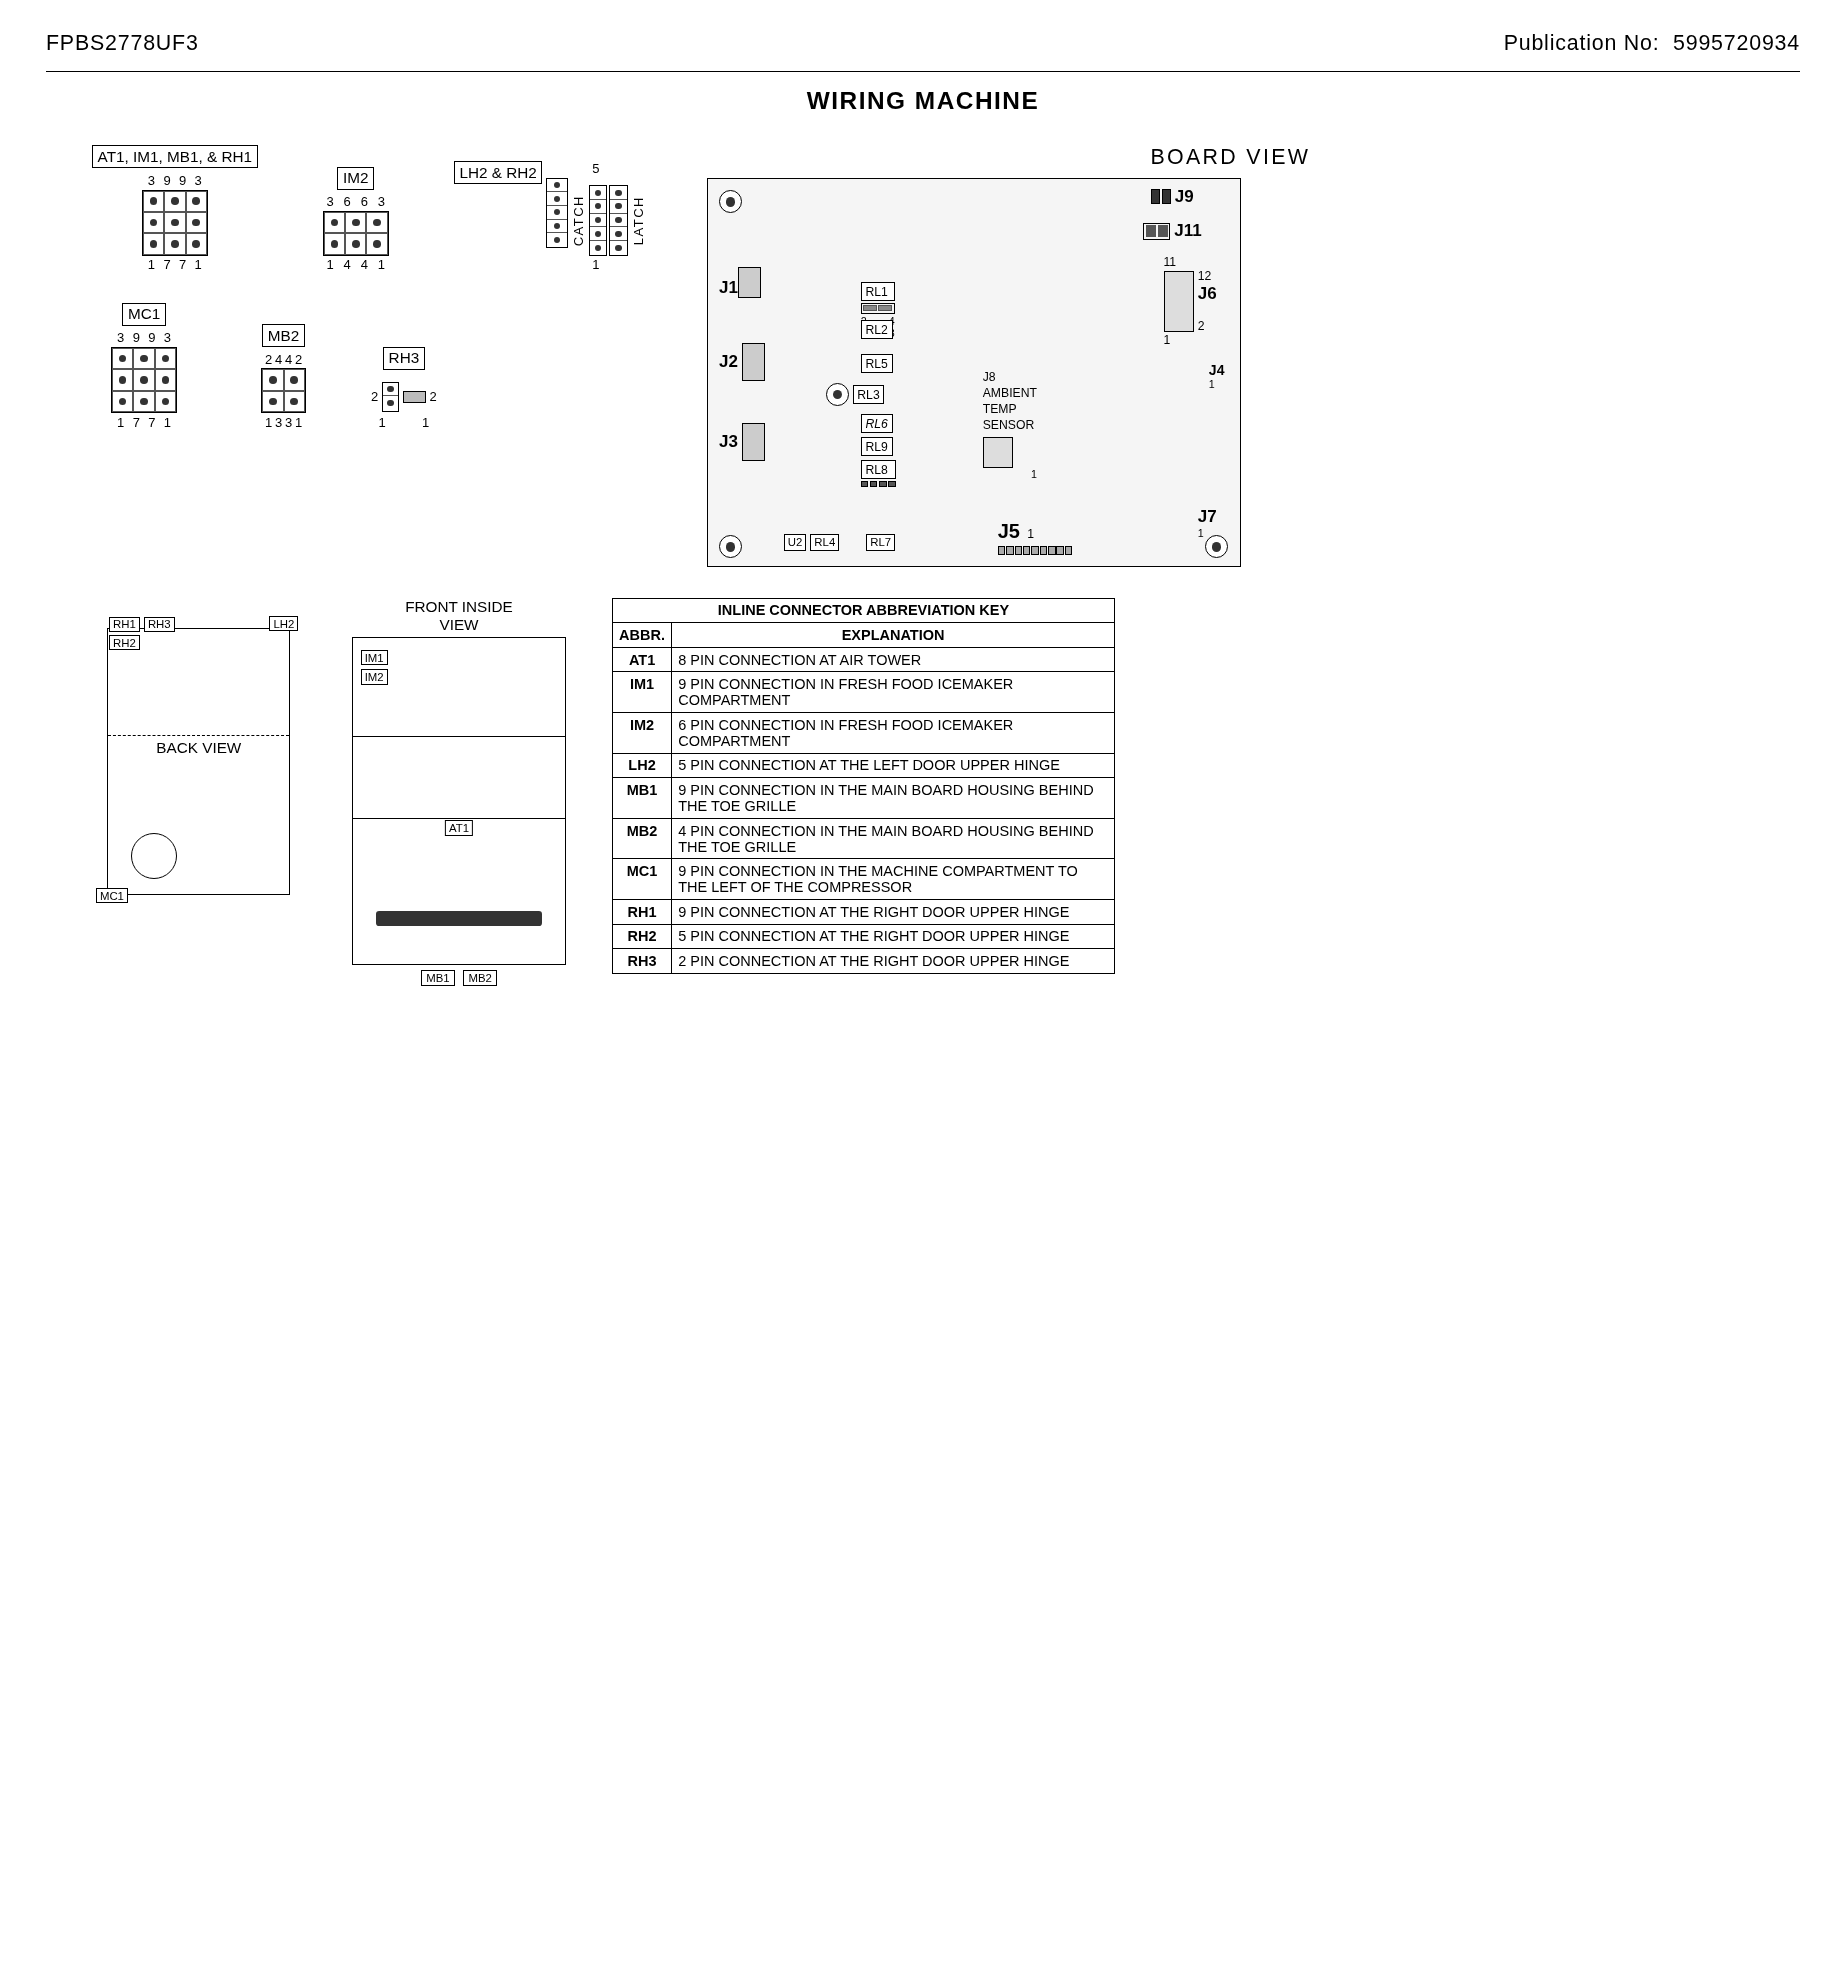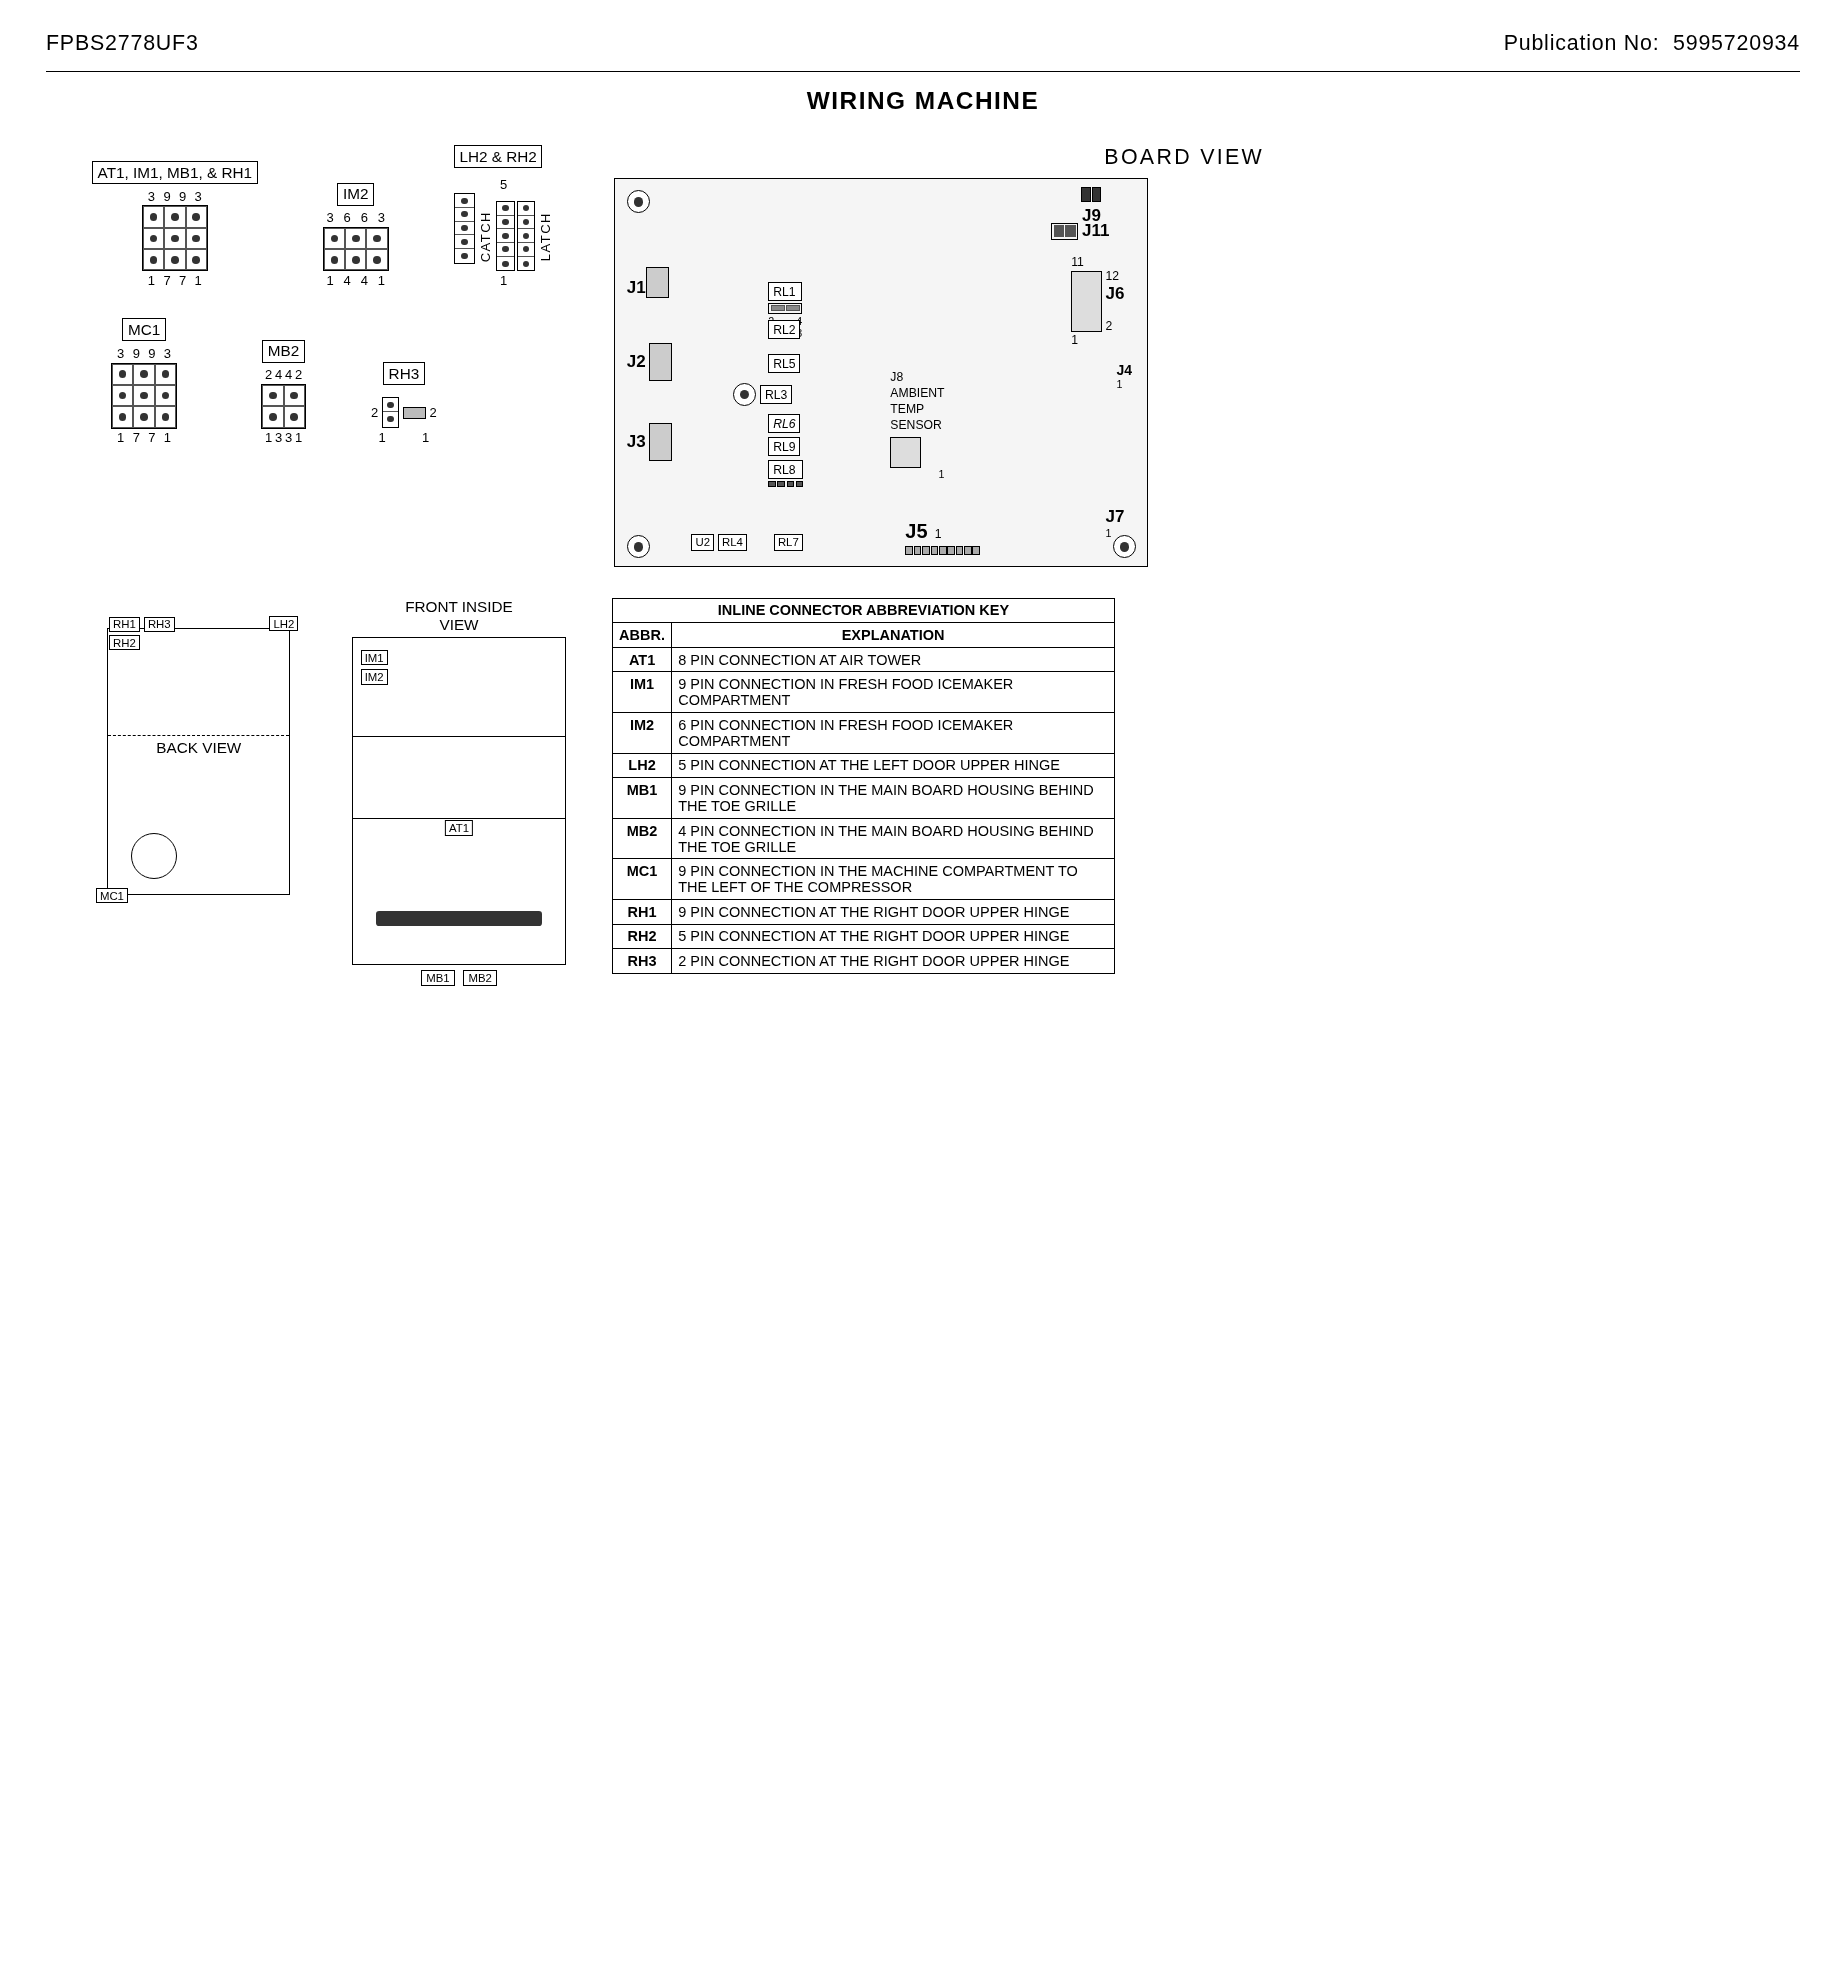--- a/index.html
+++ b/index.html
@@ -310,21 +310,21 @@
             </div>
             <div class="pin-numbers-bottom" style="justify-content: space-between; padding: 0 3.8px;">
               <span>1</span>
                 <span>4</span>
                 <span>4</span>
                 <span>1</span>
             </div>
           </div>
         </div>
 
-        <div style="display:flex; flex-direction:column; align-items:flex-start; gap:3.8px;">
+        <div style="display:flex; flex-direction:row; align-items:flex-start; gap:3.8px;">
           <div class="connector-label">LH2 &amp; RH2</div>
           <div style="display:flex; gap:15.3px; align-items:flex-start;">
 
             <div style="display:flex; flex-direction:column; align-items:center; gap:1.5px;">
               <span style="font-size:13px;">5</span>
               <div style="display:flex; gap:3.1px; align-items:flex-start;">
 
                 <div class="vertical-connector" style="width:21.4px;">
                   <div class="v-pin">
                       <div class="v-pin-dot"></div>
@@ -504,21 +504,21 @@
         </div>
 
       </div>
 
     </div>
 
     <div class="board-section" style="margin-left:auto; margin-right:46px;">
       <div class="board-view-title">BOARD VIEW</div>
       <div style="position:relative; width:534px; height:389px; border:1.5px solid #000; background:#f5f5f5; padding:11.4px;">
 
-        <div style="position:absolute; top:7.6px; right:46px; display:flex; align-items:center; gap:3.8px;flex-direction:column;">
+        <div style="position:absolute; top:7.6px; right:46px; display:flex; align-items:center; gap:3.8px;">
           <div style="display:flex; gap:1.5px;">
             <div style="width:9.2px; height:15.3px; background:#333; border:0.8px solid #000;"></div>
             <div style="width:9.2px; height:15.3px; background:#333; border:0.8px solid #000;"></div>
           </div>
           <span style="font-size:17px; font-weight:bold;">J9</span>
         </div>
 
         <div style="position:absolute; top:42px; right:38px; display:flex; align-items:center; gap:3.8px;">
           <div style="width:27px; height:17px; border:1.5px solid #000; display:flex; gap:1.5px; padding:1.5px;">
             <div style="flex:1; background:#555;"></div>

